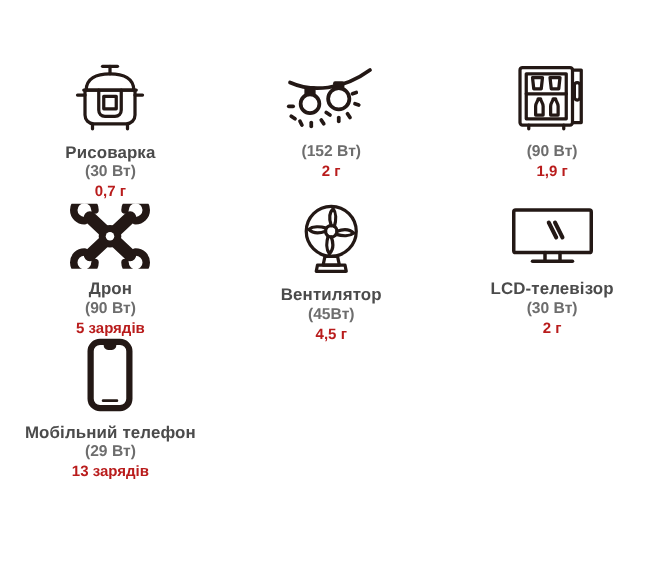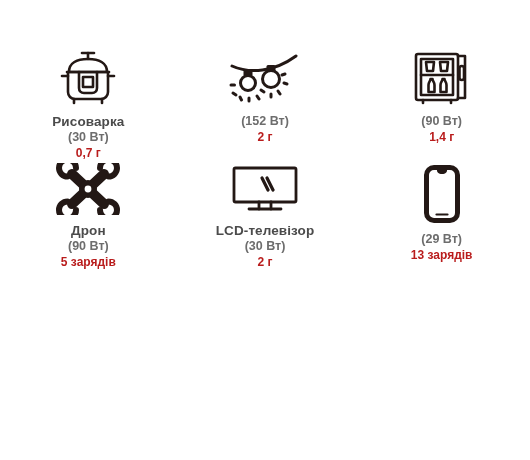--- a/index.html
+++ b/index.html
@@ -105,40 +105,57 @@
         <rect x="47.5" y="16" width="4.5" height="14" rx="2.2"></rect>
         <path d="M14 12 L22 12 L21 21 L15 21 Z"></path>
         <path d="M28 12 L36 12 L35 21 L29 21 Z"></path>
         <path d="M18.5 29 C18.5 31 16.5 32 16.5 35 L16.5 42 L22.5 42 L22.5 35 C22.5 32 20.5 31 20.5 29 Z"></path>
         <path d="M30.5 29 C30.5 31 28.5 32 28.5 35 L28.5 42 L34.5 42 L34.5 35 C34.5 32 32.5 31 32.5 29 Z"></path>
         <line x1="11" y1="50" x2="11" y2="53"></line>
         <line x1="39" y1="50" x2="39" y2="53"></line>
       </svg>
     </div>
     <div class="power">(90 Вт)</div>
-    <div class="value">1,4 г</div>
+    <div class="value">1,9 г</div>
   </div>
 
   <div class="cell">
     <div class="icon-wrap">
       <svg width="66" height="52" viewBox="0 0 66 52" fill="none" stroke="#231815" stroke-linecap="round" stroke-linejoin="round">
         <path d="M17 11 L49 41 M49 11 L17 41" stroke-width="10"></path>
         <circle cx="33" cy="26" r="9" fill="#231815" stroke="none"></circle>
         <circle cx="33" cy="26" r="3.4" fill="#ffffff" stroke="none"></circle>
         <path d="M21 5 A8.5 8.5 0 1 0 12.5 13.5" stroke-width="6" fill="none"></path>
         <path d="M45 5 A8.5 8.5 0 1 1 53.5 13.5" stroke-width="6" fill="none"></path>
         <path d="M21 47 A8.5 8.5 0 1 1 12.5 38.5" stroke-width="6" fill="none"></path>
         <path d="M45 47 A8.5 8.5 0 1 0 53.5 38.5" stroke-width="6" fill="none"></path>
       </svg>
     </div>
     <div class="label">Дрон</div>
     <div class="power">(90 Вт)</div>
     <div class="value">5 зарядів</div>
   </div>
 
+  <div class="cell">
+    <div class="icon-wrap">
+      <svg width="58" height="58" viewBox="0 0 58 58" fill="none" stroke="#231815" stroke-width="2.6" stroke-linecap="round" stroke-linejoin="round">
+        <circle cx="29" cy="23" r="20"></circle>
+        <circle cx="29" cy="23" r="4.6"></circle>
+        <path d="M29 18.5 C27 13 27.5 8 30.5 5 C33 8 33 14 31.5 19"></path>
+        <path d="M33.5 23 C39 21 44 21.5 47 24.5 C44 27 38 27 33 25.5"></path>
+        <path d="M29 27.5 C31 33 30.5 38 27.5 41 C25 38 25 32 26.5 27"></path>
+        <path d="M24.5 23 C19 25 14 24.5 11 21.5 C14 19 20 19 25 20.5"></path>
+        <path d="M24 43 L34 43 L35.5 50 L22.5 50 Z"></path>
+        <path d="M18 50 L40 50 L41 55 L17 55 Z"></path>
+      </svg>
+    </div>
+    <div class="label">Вентилятор</div>
+    <div class="power">(45Вт)</div>
+    <div class="value">4,5 г</div>
+  </div>
 
   <div class="cell">
     <div class="icon-wrap">
       <svg width="72" height="52" viewBox="0 0 72 52" fill="none" stroke="#231815" stroke-width="2.8" stroke-linecap="round" stroke-linejoin="round">
         <rect x="5" y="5" width="62" height="34" rx="1.5"></rect>
         <path d="M33 15 L39 27" stroke-width="3.2"></path>
         <path d="M38 15 L44 27" stroke-width="3.2"></path>
         <path d="M30 39 L30 46 M42 39 L42 46"></path>
         <line x1="20" y1="46" x2="52" y2="46"></line>
       </svg>
@@ -149,18 +166,19 @@
   </div>
 
   <div class="cell">
     <div class="icon-wrap">
       <svg width="42" height="60" viewBox="0 0 42 60" fill="none" stroke="#231815" stroke-linecap="round" stroke-linejoin="round">
         <rect x="5.5" y="3.5" width="31" height="53" rx="7.5" stroke-width="5"></rect>
         <path d="M16 5 L26 5 C26.5 8.5 24.5 10 21 10 C17.5 10 15.5 8.5 16 5 Z" fill="#231815" stroke="none"></path>
         <line x1="15.5" y1="50.5" x2="26.5" y2="50.5" stroke-width="2.2"></line>
       </svg>
     </div>
+    <div class="label">Мобільний телефон</div>
     <div class="power">(29 Вт)</div>
     <div class="value">13 зарядів</div>
   </div>
 
   <div class="spacer"></div>
 </div>
 
 </body></html>

